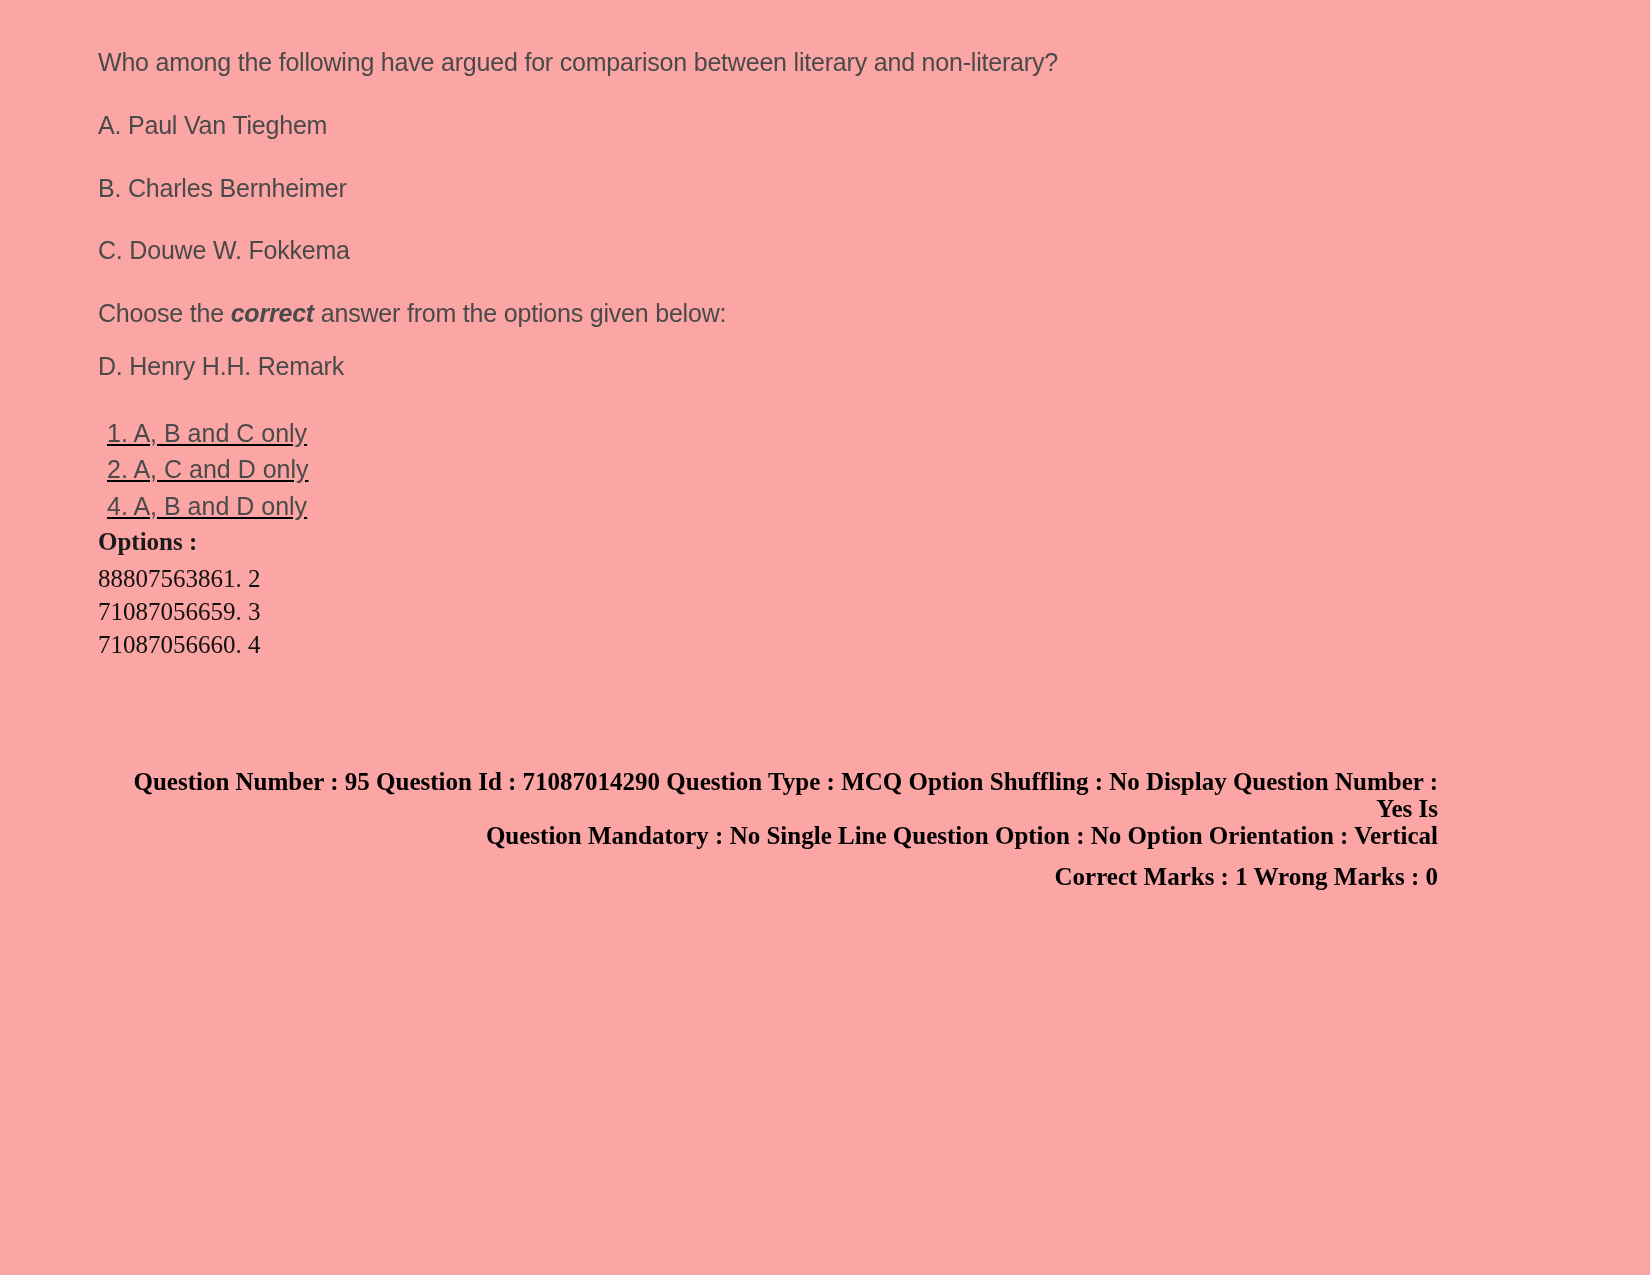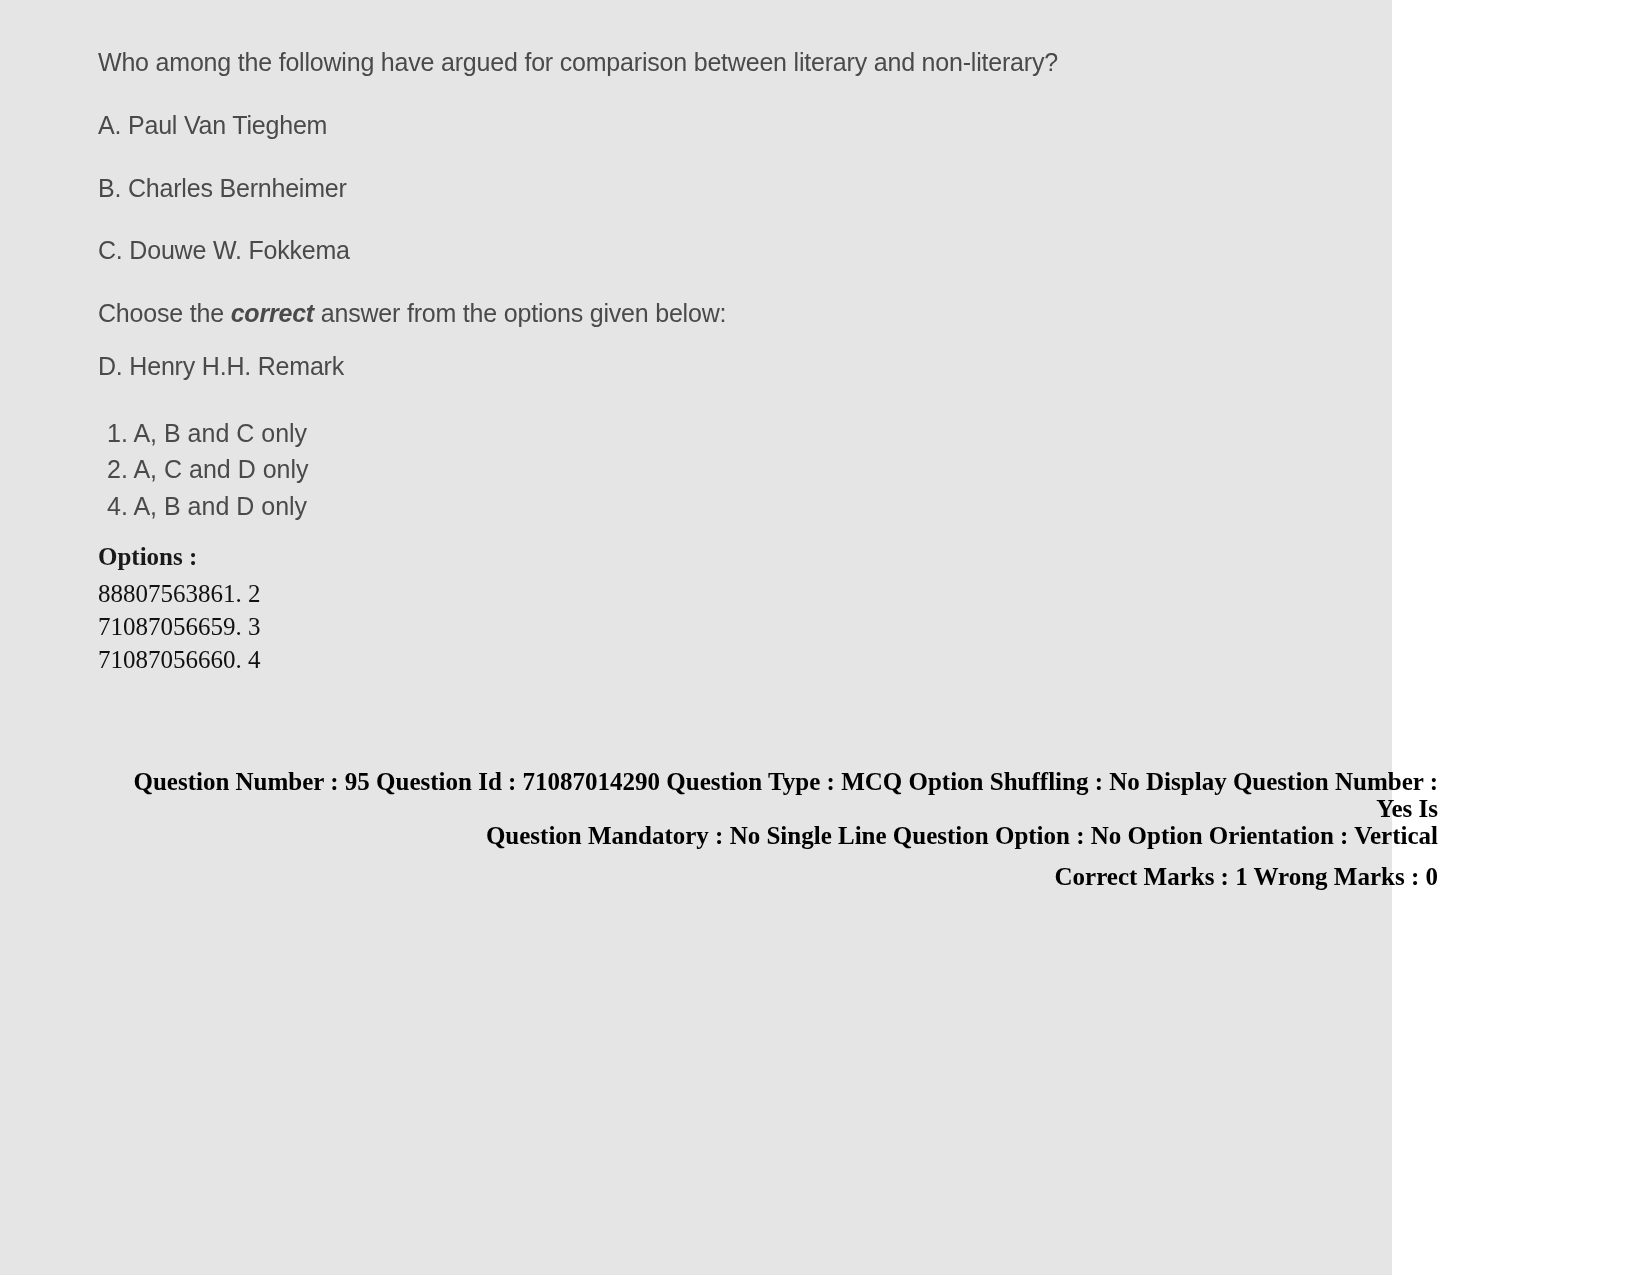--- a/index.html
+++ b/index.html
@@ -14,23 +14,23 @@
     position: relative;
     overflow: hidden;
     font-family: "Liberation Sans", sans-serif;
     -webkit-font-smoothing: antialiased;
   }
 
   .page {
     position: absolute;
     left: 0;
     top: 0;
-    width: 1392px;
+    width: 1650px;
     height: 1275px;
-    background: #e5e5e5;
+    background: #fca5a5;
   }
 
   .content {
     position: absolute;
     left: 98px;
     top: 48px;
     width: 1460px;
   }
 
   
@@ -56,33 +56,34 @@
   .choose-line b {
     font-weight: bold;
     font-style: italic;
   }
 
   
   .answer-list {
     margin: 0 0 0 0;
     padding: 0;
     list-style: none;
+    text-decoration: underline;
   }
   .answer-list li {
     font-family: "Liberation Sans", sans-serif;
     color: #4a4a4a;
     font-size: 25px;
     line-height: 1.46;
     padding-left: 9px;
     white-space: nowrap;
   }
 
   
   .options-block {
-    margin-top: 17px;
+    margin-top: 2px;
     font-family: "Liberation Serif", serif;
     color: #1a1a1a;
   }
   .options-title {
     font-size: 25px;
     font-weight: bold;
     line-height: 1.3;
     margin: 0 0 3px 0;
   }
   .option-id {

